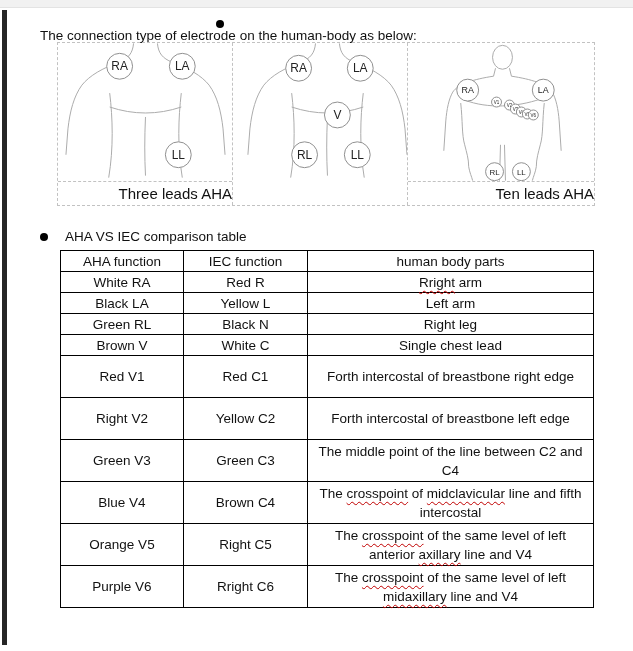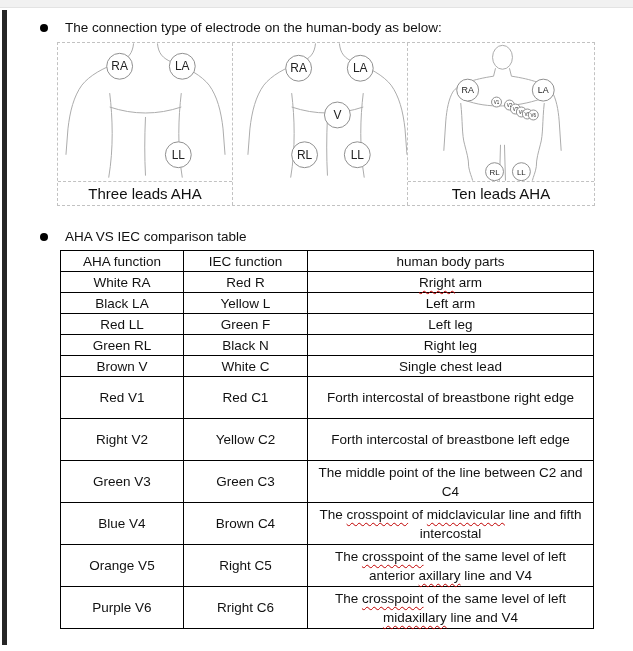--- a/index.html
+++ b/index.html
@@ -31,37 +31,37 @@
   .bullet-line{
     position:absolute;display:flex;align-items:center;
   }
   .bullet-line .dot{
     width:8px;height:8px;border-radius:50%;background:#000;
     flex:0 0 auto;margin-right:17px;
   }
   .bullet-line .bullet-text{
     font-size:13.5px;white-space:nowrap;
   }
-  .bullet-1{left:40px;top:20px;}
+  .bullet-1{left:40px;top:20px;flex-direction:column;}
   .bullet-2{left:40px;top:229px;}
 
   .figures{
     position:absolute;left:57px;top:42px;width:538px;height:164px;
     border:1px dashed var(--dashed);
     display:flex;
   }
   .fig-cell{display:flex;flex-direction:column;}
   .fig-cell.c1{flex:0 0 175px;border-right:1px dashed var(--dashed);}
   .fig-cell.c2{flex:0 0 175px;border-right:1px dashed var(--dashed);}
   .fig-cell.c3{flex:1 1 auto;}
   .fig-art{flex:1 1 auto;overflow:hidden;}
   .fig-art svg{display:block;width:100%;height:138px;}
   .fig-caption{
     flex:0 0 24px;border-top:1px dashed var(--dashed);
-    text-align:center;font-size:15px;line-height:23px;
+    text-align:right;font-size:15px;line-height:23px;
     white-space:nowrap;
   }
   svg .body-line{fill:none;stroke:var(--outline);stroke-width:1;}
   svg .electrode{fill:#ffffff;stroke:#8f8f8f;stroke-width:1;}
   svg text{fill:#222;font-family:"Liberation Sans","DejaVu Sans",sans-serif;}
   svg .lbl-lg{font-size:12px;text-anchor:middle;}
   svg .lbl-md{font-size:9px;text-anchor:middle;}
   svg .lbl-sm{font-size:8px;text-anchor:middle;}
   svg .lbl-xs{font-size:4.5px;text-anchor:middle;}
 
@@ -210,25 +210,20 @@
         <td>White RA</td>
         <td>Red R</td>
         <td><span class="sic">Rright</span> arm</td>
       </tr>
       <tr class="single">
         <td>Black LA</td>
         <td>Yellow L</td>
         <td>Left arm</td>
       </tr>
       <tr class="single">
-        <td>Red LL</td>
-        <td>Green F</td>
-        <td>Left leg</td>
-      </tr>
-      <tr class="single">
         <td>Green RL</td>
         <td>Black N</td>
         <td>Right leg</td>
       </tr>
       <tr class="single">
         <td>Brown V</td>
         <td>White C</td>
         <td>Single chest lead</td>
       </tr>
       <tr class="double">

